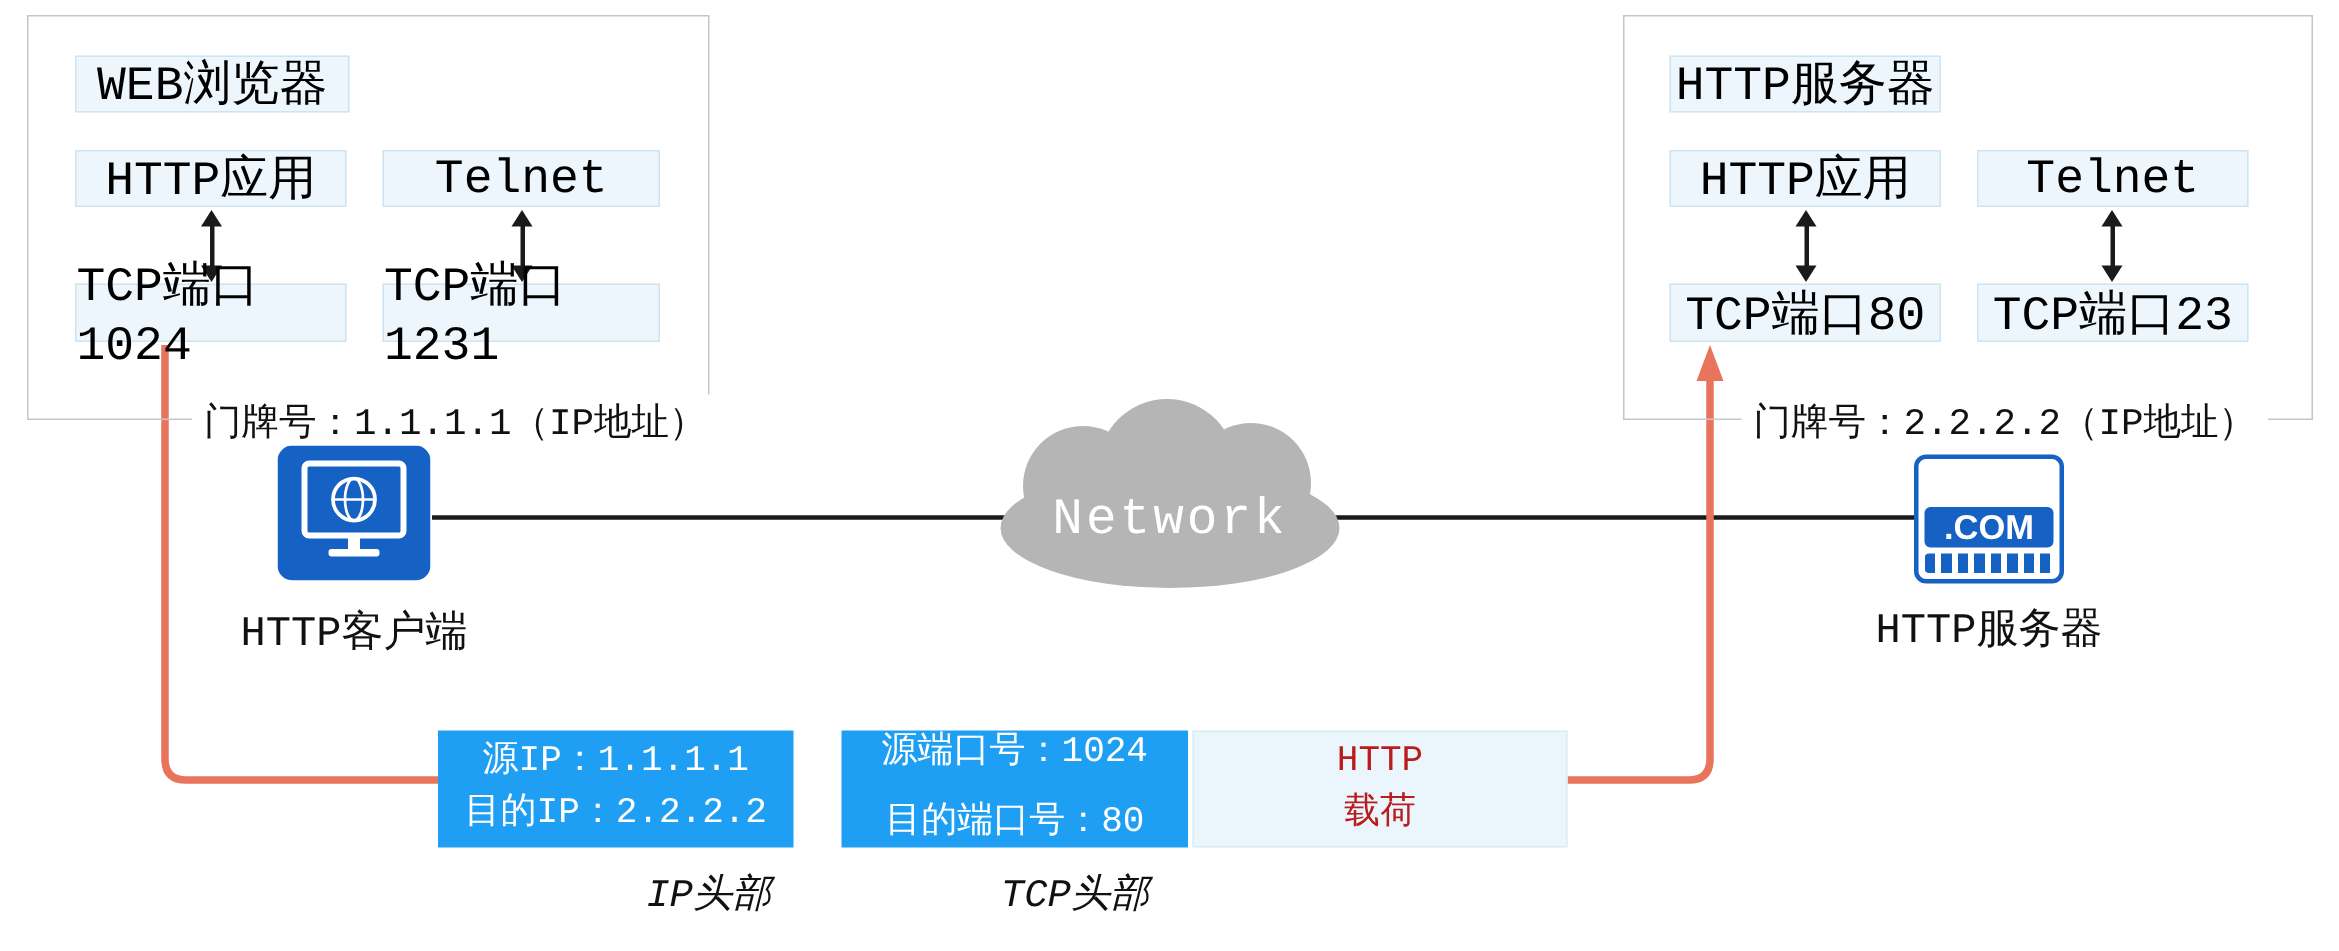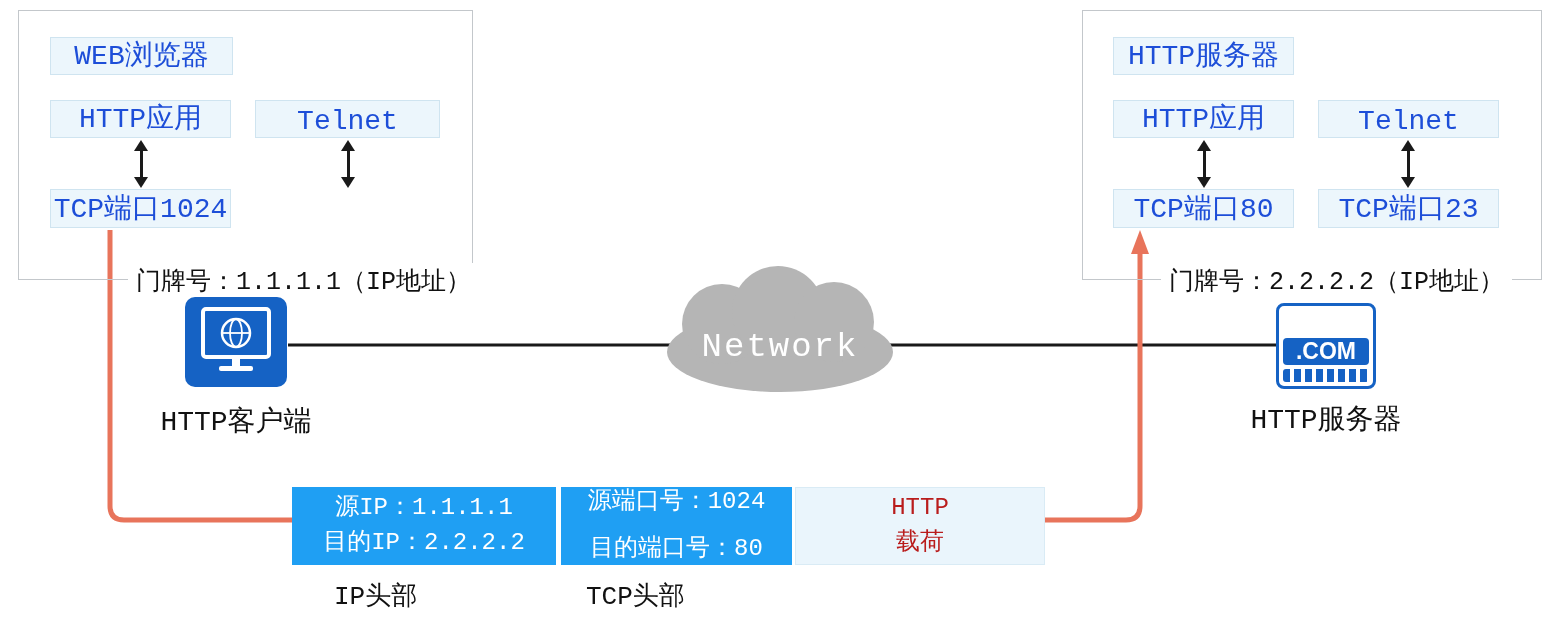--- a/index.html
+++ b/index.html
@@ -10,25 +10,25 @@
     --orange:#e8745b;
     --cloud:#b5b5b5;
     --ink:#1a1a1a;
   }
   *{box-sizing:border-box;}
   body{margin:0;background:#fff;font-family:"Liberation Mono","DejaVu Sans Mono",monospace;color:#111;}
   .canvas{position:relative;width:1559px;height:634px;background:#fff;overflow:hidden;}
   .wires{position:absolute;left:0;top:0;width:1559px;height:634px;pointer-events:none;}
   .outer-box{position:absolute;border:1px solid #c3c7cb;background:transparent;}
   .node{position:absolute;background:var(--box-bg);border:1px solid var(--box-border);
-        display:flex;align-items:flex-end;justify-content:center;font-size:28px;color:#1d4ed8;}
+        display:flex;align-items:center;justify-content:center;font-size:32px;color:#000000;}
   .addr{position:absolute;background:#fff;font-size:25px;color:#111;padding:0 8px;
         height:34px;display:flex;align-items:center;white-space:nowrap;}
   .device-label{position:absolute;font-size:28px;color:#111;text-align:center;}
-  .caption{position:absolute;font-size:26px;color:#111;text-align:left;}
+  .caption{position:absolute;font-size:26px;color:#111;text-align:right;font-style:italic;}
   .packet-box{position:absolute;display:flex;flex-direction:column;align-items:center;justify-content:center;
               font-size:24px;line-height:1.45;}
   .packet-blue{background:var(--packet-blue);color:#fff;}
   .packet-light{background:#eaf5fc;border:1px solid #d9ebf5;color:#b91c1c;}
   .net-label{position:absolute;color:#fff;font-size:34px;text-align:center;letter-spacing:2px;}
   
   .varrow{position:absolute;width:16px;height:48px;}
   .varrow .shaft{position:absolute;left:6.5px;top:7px;bottom:7px;width:3px;background:var(--ink);}
   .varrow::before{content:"";position:absolute;top:0;left:1px;
     border-left:7px solid transparent;border-right:7px solid transparent;border-bottom:11px solid var(--ink);}
@@ -76,20 +76,23 @@
   </div>
   <div class="varrow" style="left:133px;top:140px;">
       <span class="shaft"></span>
     </div>
   <div class="varrow" style="left:340px;top:140px;">
       <span class="shaft"></span>
     </div>
   <div class="node" style="left:50px;top:189px;width:181px;height:39px;">
     <span>TCP端口1024</span>
   </div>
+  <div class="node" style="left:255px;top:189px;width:185px;height:39px;">
+    <span>TCP端口1231</span>
+  </div>
   <div class="addr" style="left:128px;top:263px;">门牌号：1.1.1.1（IP地址）</div>
 
   <div class="pc-icon">
     <svg viewBox="0 0 102 90" width="102" height="90">
       <rect x="0" y="0" width="102" height="90" rx="10" fill="#1562c4"></rect>
       <rect x="18" y="12" width="66" height="48" rx="3" fill="none" stroke="#fff" stroke-width="4"></rect>
       <circle cx="51" cy="36" r="14" fill="none" stroke="#fff" stroke-width="2.5"></circle>
       <ellipse cx="51" cy="36" rx="6" ry="14" fill="none" stroke="#fff" stroke-width="1.8"></ellipse>
       <line x1="37" y1="36" x2="65" y2="36" stroke="#fff" stroke-width="1.8"></line>
       <rect x="47" y="60" width="8" height="9" fill="#fff"></rect>
@@ -124,21 +127,21 @@
     <span>TCP端口23</span>
   </div>
   <div class="addr" style="left:1161px;top:263px;">门牌号：2.2.2.2（IP地址）</div>
 
   <div class="com-icon">
     <div class="com-top">.COM</div>
     <div class="com-bars"></div>
   </div>
   <div class="device-label" style="left:1226px;top:400px;width:200px;">HTTP服务器</div>
 
-  <div class="packet-box packet-blue" style="left:292px;top:487px;width:264px;height:78px;justify-content:center;">
+  <div class="packet-box packet-blue" style="left:292px;top:487px;width:237px;height:78px;justify-content:center;">
     <span>源IP：1.1.1.1</span>
     <span>目的IP：2.2.2.2</span>
   </div>
   <div class="packet-box packet-blue" style="left:561px;top:487px;width:231px;height:78px;gap:12px;">
     <span>源端口号：1024</span>
     <span>目的端口号：80</span>
   </div>
   <div class="packet-box packet-light" style="left:795px;top:487px;width:250px;height:78px;">
     <span>HTTP</span>
     <span>载荷</span>

